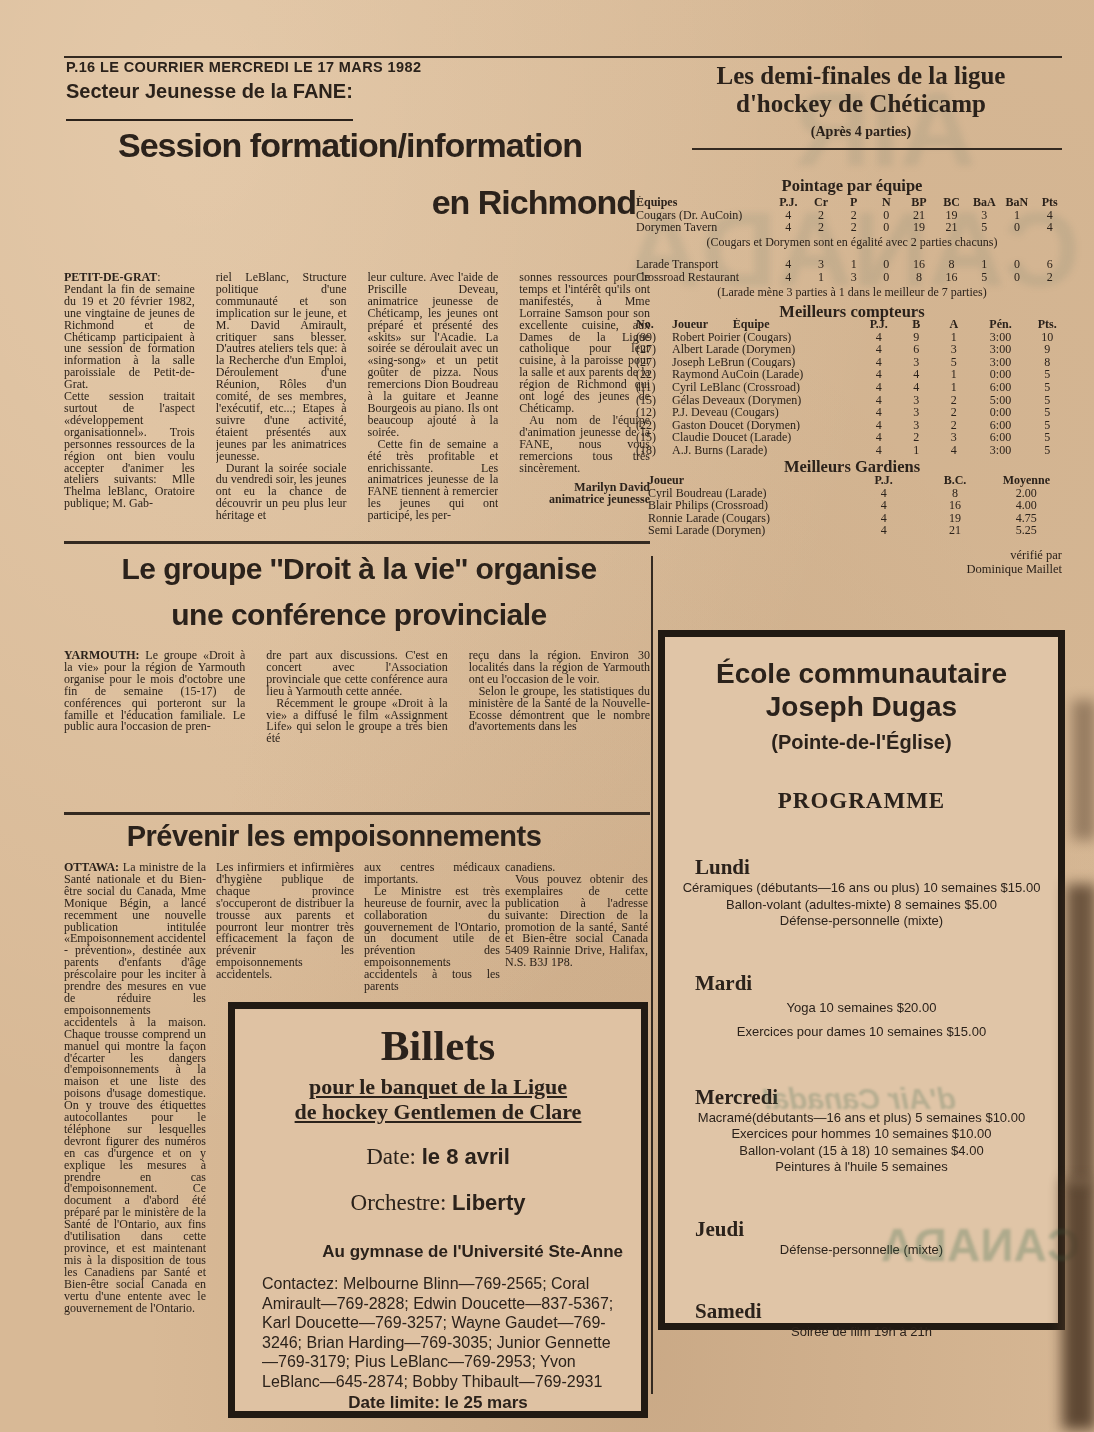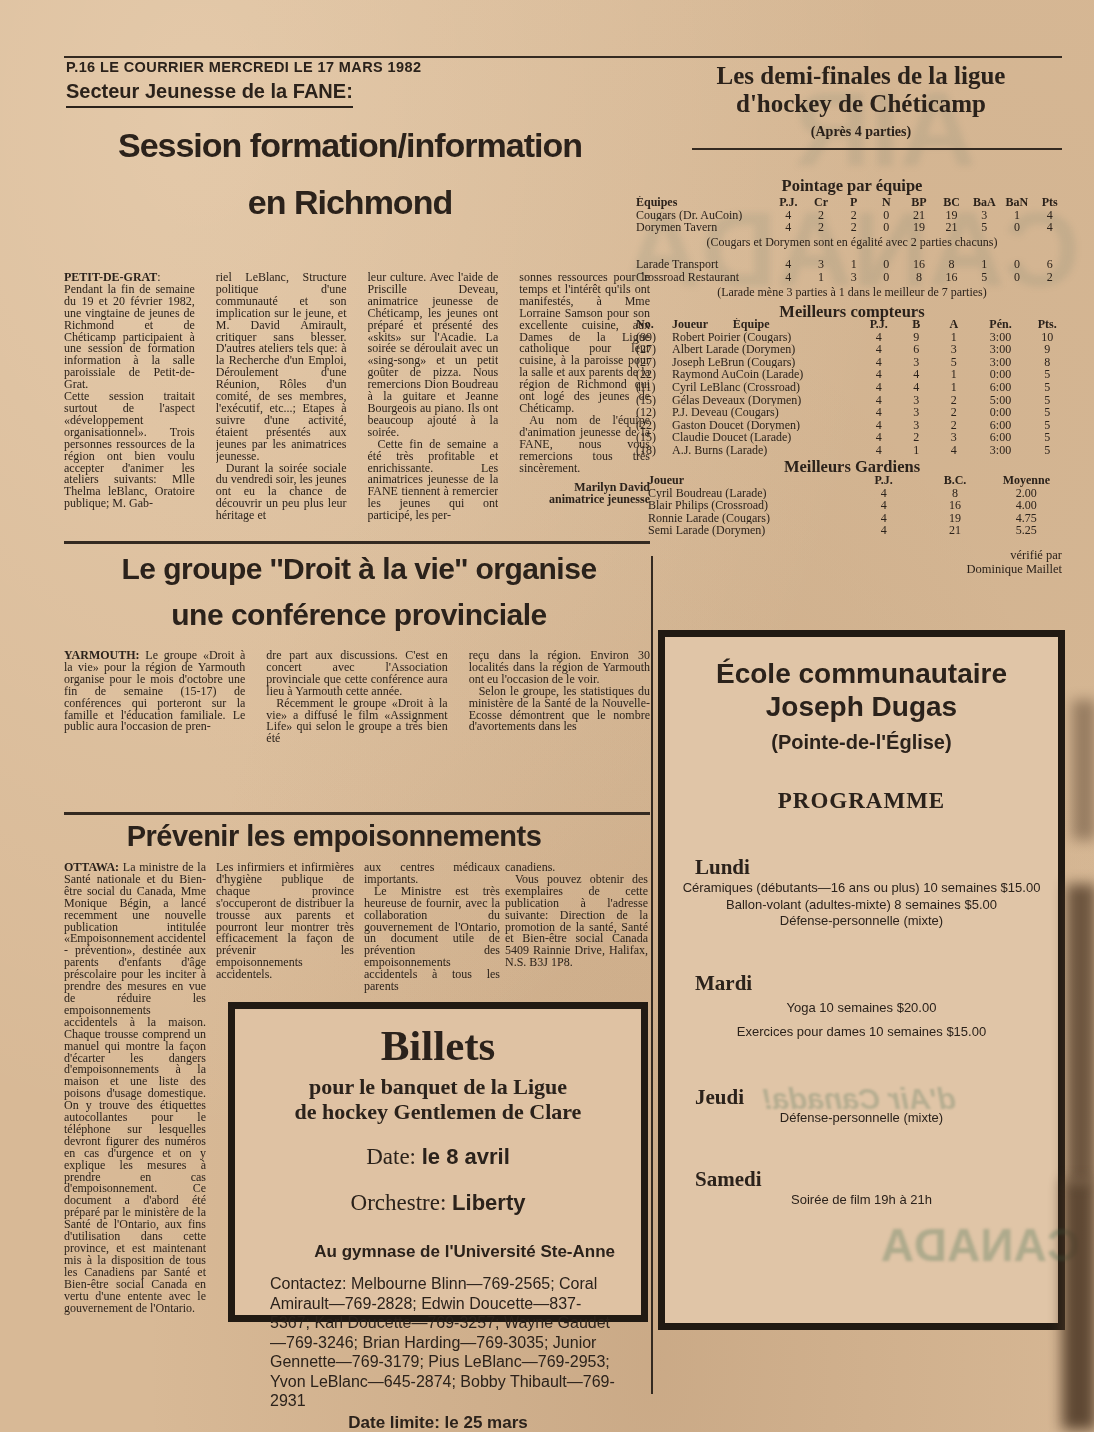--- a/index.html
+++ b/index.html
@@ -19,23 +19,23 @@
     font-family: "Liberation Serif", serif;
   }
   .abs { position:absolute; }
   .rule { background:#342a21; }
 
   
   .page-info { left:66px; top:30px; font:bold 14.5px "Liberation Sans", sans-serif; letter-spacing:.4px; z-index:1;margin-top:29px; }
   .top-rule { left:64px; top:56px; width:998px; height:2px; z-index:1; }
 
   
-  .kicker { left:66px; top:80px; font:bold 20px "Liberation Sans", sans-serif; border-bottom:2px solid #2b221b; padding-bottom:3px; z-index:1; }
+  .kicker { left:66px; top:80px; font:bold 20px "Liberation Sans", sans-serif; border-bottom:2px solid #2b221b; padding-bottom:16px; z-index:1; }
   .session-title { left:64px; top:126px; width:572px; text-align:center; font:bold 34px "Liberation Sans", sans-serif; letter-spacing:-1px; z-index:1; }
-  .session-title .t2 { margin-top:18px; }
+  .session-title .t2 { margin-top:18px;text-align:right; }
   .cols { display:flex; gap:21px; z-index:1; }
   .cols .col { flex:1; font:12px "Liberation Serif", serif; line-height:11.9px; text-align:justify; overflow:hidden; }
   .col p { margin:0; }
   .col p + p { text-indent:10px; }
   .col .lead { font-weight:bold; }
   .session-cols { left:64px; top:272px; width:586px; height:268px; }
   .signature { margin-top:8px; text-align:right; font-weight:bold; }
 
   
   .hky-title { left:660px; top:62px; width:402px; text-align:center; font:bold 25px "Liberation Serif", serif; line-height:28px; z-index:1; }
@@ -68,23 +68,23 @@
   .prev-title { left:64px; top:820px; width:540px; text-align:center; font:bold 29px "Liberation Sans", sans-serif; letter-spacing:-0.5px; z-index:1; }
   .pcol { font:12px "Liberation Serif", serif; line-height:11.9px; text-align:justify; overflow:hidden; z-index:1; }
   .pcol p { margin:0; }
   .pcol p + p { text-indent:10px; }
   .pcol1 { left:64px;  top:862px; width:142px; height:545px; }
   .pcol2 { left:216px; top:862px; width:138px; height:150px; }
   .pcol3 { left:364px; top:862px; width:136px; height:150px; }
   .pcol4 { left:505px; top:862px; width:143px; height:150px; }
 
   
-  .billets { left:228px; top:1002px; width:420px; height:320px; border:7px solid #211a13; background:#dfc2a3; padding:8px 26px; text-align:center; z-index:1; }
+  .billets { left:228px; top:1002px; width:420px; height:416px; border:7px solid #211a13; background:#dfc2a3; padding:8px 18px; text-align:center; z-index:1; }
   .billets .b-title { font:bold 43px "Liberation Serif", serif; margin-top:4px; }
-  .billets .b-sub { font:bold 22px "Liberation Serif", serif; line-height:25px; margin-top:4px; }
+  .billets .b-sub { font:bold 22px "Liberation Serif", serif; line-height:25px; margin-top:4px;text-decoration:underline; }
   .billets .b-line { margin-top:20px; font:23px "Liberation Serif", serif; }
   .billets .b-line .val { font:bold 22px "Liberation Sans", sans-serif; }
   .billets .b-venue { margin-top:26px; font:bold 17px "Liberation Sans", sans-serif;text-align:right; }
   .billets .b-contacts { margin-top:12px; text-align:left; font:16px "Liberation Sans", sans-serif; line-height:19.5px;margin-left:9px; }
   .billets .b-deadline { margin-top:2px; font:bold 17px "Liberation Sans", sans-serif; }
 
   
   .ecole { left:658px; top:630px; width:407px; height:700px; border:7px solid #211a13; background:#e0c5a7; padding:20px 14px 8px 14px; z-index:1; }
   .ecole .e-title { text-align:center; font:bold 28px "Liberation Sans", sans-serif; line-height:33px; }
   .ecole .e-sub { text-align:center; font:bold 20px "Liberation Sans", sans-serif; margin-top:8px; }
@@ -446,20 +446,29 @@
         </div>
     </div>
     <div class="day day-mardi">
       <div class="day-label">Mardi</div>
       <div class="day-items">
           <p>Yoga 10 semaines $20.00</p>
           <p>Exercices pour dames 10 semaines $15.00</p>
         </div>
     </div>
     <div class="day">
+      <div class="day-label">Mercredi</div>
+      <div class="day-items">
+          <p>Macramé(débutants—16 ans et plus) 5 semaines $10.00</p>
+          <p>Exercices pour hommes 10 semaines $10.00</p>
+          <p>Ballon-volant (15 à 18) 10 semaines $4.00</p>
+          <p>Peintures à l'huile 5 semaines</p>
+        </div>
+    </div>
+    <div class="day">
       <div class="day-label">Jeudi</div>
       <div class="day-items">
           <p>Défense-personnelle (mixte)</p>
         </div>
     </div>
     <div class="day">
       <div class="day-label">Samedi</div>
       <div class="day-items">
           <p>Soirée de film 19h à 21h</p>
         </div>

